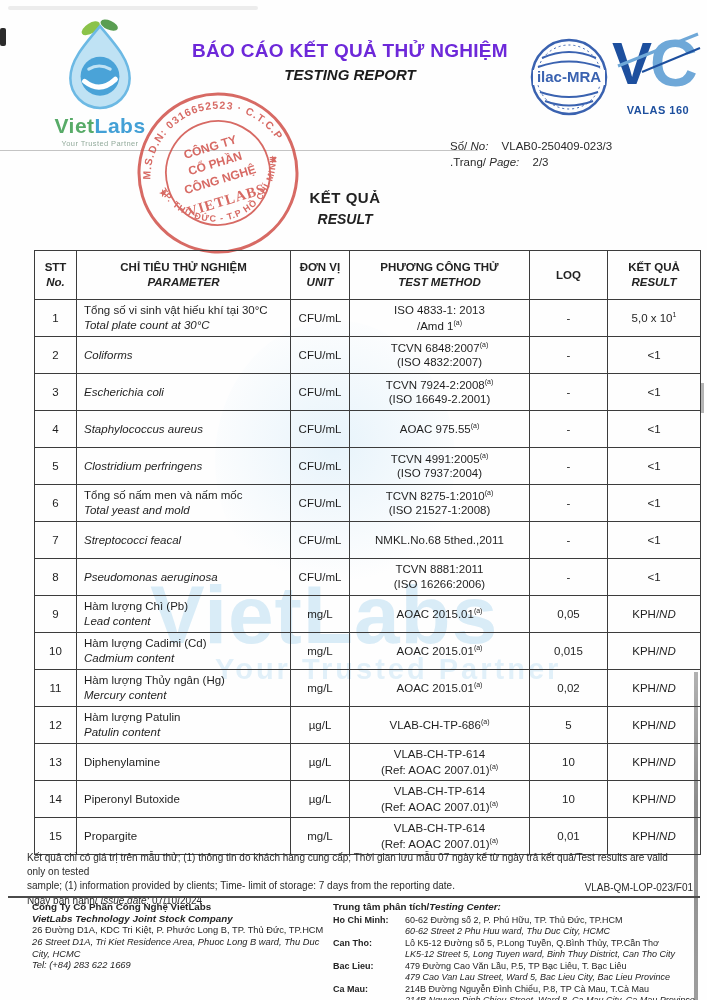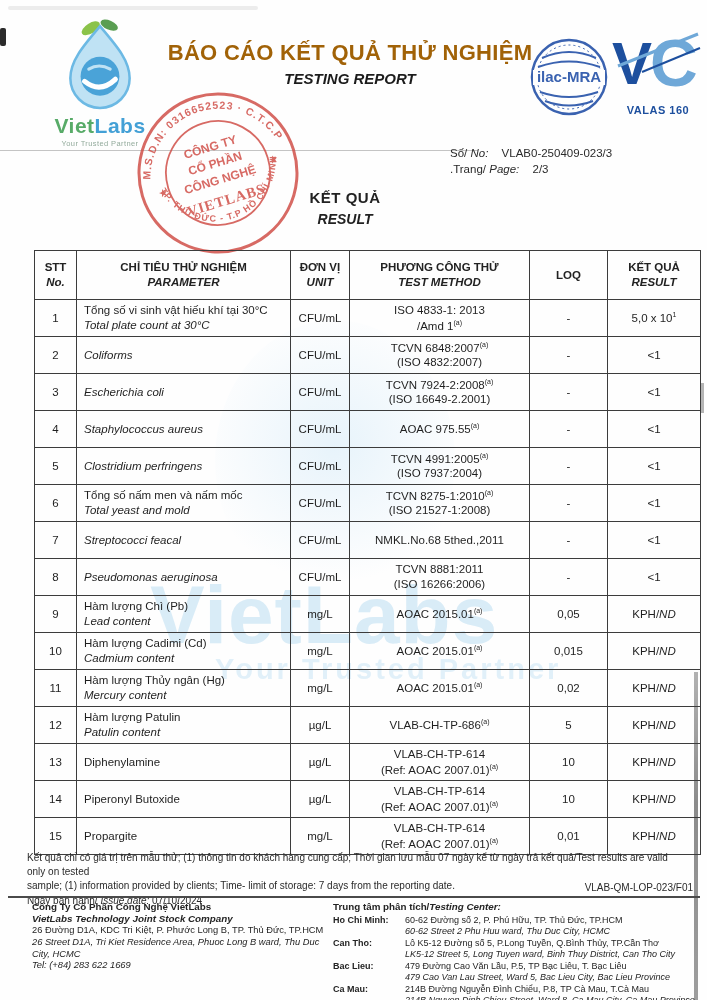--- a/index.html
+++ b/index.html
@@ -9,30 +9,30 @@
   .it{font-style:italic;}
 
   
   #brand{left:40px;top:18px;width:120px;text-align:center;}
   #brand .wordmark{font-size:21px;font-weight:bold;letter-spacing:.5px;}
   #brand .wm-viet{color:#58ab68;}
   #brand .wm-labs{color:#43a0d6;}
   #brand .tagline{font-size:7.5px;color:#93ab9c;letter-spacing:.4px;margin-top:1px;}
 
   #titleblock{left:150px;top:40px;width:400px;text-align:center;}
-  #title-vi{font-size:22px;font-weight:bold;letter-spacing:.3px;color:#a16207;}
+  #title-vi{font-size:19px;font-weight:bold;letter-spacing:.3px;color:#6d28d9;}
   #title-en{font-size:15px;font-weight:bold;font-style:italic;margin-top:4px;color:#1c1c1c;}
 
   #ilac{left:528px;top:36px;}
   #vclogo{left:612px;top:26px;width:92px;text-align:center;}
   #valas{font-size:11px;font-weight:bold;color:#1d4f9e;letter-spacing:.5px;margin-top:0px;}
 
   #stamp{left:133px;top:88px;width:170px;height:170px;transform:rotate(-17deg);opacity:.82;}
 
-  #docno{left:450px;top:147px;font-size:11.5px;color:#2a2a2a;}
+  #docno{left:450px;top:140px;font-size:11.5px;color:#2a2a2a;}
   #docno .row{margin-bottom:4px;}
   #docno .val{margin-left:10px;}
 
   #secheading{left:0;top:189px;width:690px;text-align:center;}
   #sec-vi{font-size:15px;font-weight:bold;letter-spacing:.5px;}
   #sec-en{font-size:14px;font-weight:bold;font-style:italic;margin-top:5px;}
 
   
   #wm-drop{left:215px;top:320px;width:240px;height:280px;border-radius:50%;
            background:radial-gradient(circle at 50% 45%, rgba(140,200,238,.20), rgba(140,200,238,0) 70%);}

